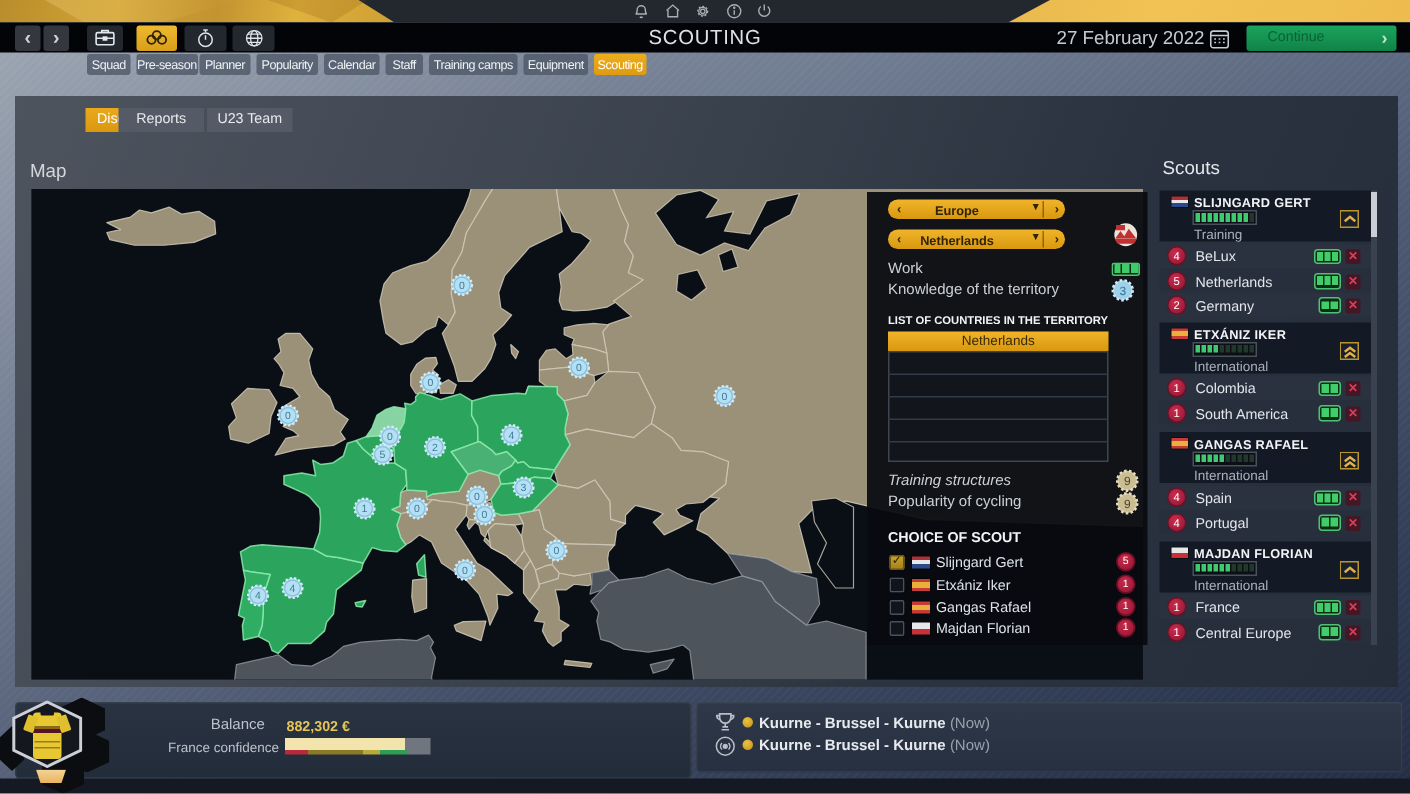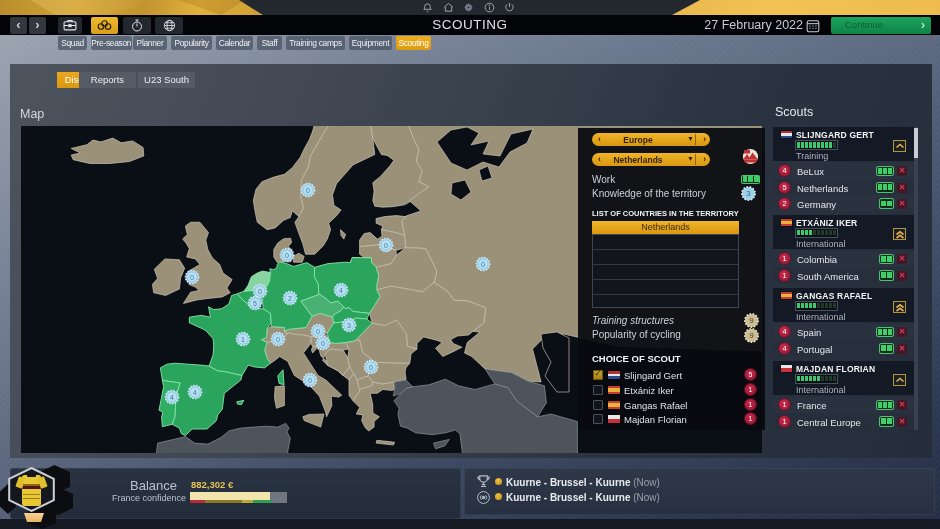--- a/index.html
+++ b/index.html
@@ -163,21 +163,21 @@
     <div class="tab" style="left:216px;width:37px;">Calendar</div>
     <div class="tab" style="left:257px;width:25px;">Staff</div>
     <div class="tab" style="left:286px;width:59px;">Training camps</div>
     <div class="tab" style="left:349px;width:43px;">Equipment</div>
     <div class="tab active" style="left:396px;width:35px;">Scouting</div>
   </div>
 
   <div class="abs" id="panel"></div>
   <div class="ptab gold" style="left:20px;margin-left:37px;">Discovery</div>
   <div class="ptab" style="left:79px;">Reports</div>
-  <div class="ptab" style="left:138px;">U23 South</div>
+  <div class="ptab" style="left:138px;">U23 Team</div>
   <div class="abs" id="maplabel">Map</div>
   <div class="abs" id="mapbox">
     <svg width="741" height="327" viewBox="0 0 741 327" style="display:block">
 <rect width="741" height="327" fill="#0a0e15"></rect>
 <path d="M52.2,33.7 L68.7,37.5 L88.5,37.5 L108.3,35.6 L122.8,29.9 L122.1,21.5 L111.6,14.9 L100.3,16.8 L91.8,12.1 L79.9,15.9 L72,14 L66,18.7 L50.2,22.4 L59.4,27.1 L50.2,29 Z" fill="#9b9078" stroke="#cfc9b8" stroke-width="0.8" stroke-linejoin="round" stroke-opacity="0.85"></path>
 <path d="M132.7,166.7 L144.6,169.5 L158.4,163 L159.7,151.7 L163.7,142.3 L158.4,133.8 L143.9,132.9 L133.3,143.2 L136.6,152.6 L131.4,158.3 Z" fill="#9b9078" stroke="#cfc9b8" stroke-width="0.8" stroke-linejoin="round" stroke-opacity="0.85"></path>
 <path d="M162.4,177.5 L171,175.2 L176.9,173.8 L187.5,172.4 L201.3,170.9 L209.2,166.7 L205.9,162 L211.2,153.6 L202,147 L198.7,138.5 L191.4,131.9 L186.8,123.5 L184.8,114.1 L187.5,106.6 L178.9,96.2 L169.6,96.2 L164.4,100 L166.3,108.4 L161.7,113.1 L165,116.9 L168.3,122.5 L165.7,131 L174.3,132.9 L178.9,138.5 L167.7,145.1 L171.6,149.8 L167.7,158.3 L174.3,161.1 L178.2,164.4 L169.6,166.2 Z" fill="#9b9078" stroke="#cfc9b8" stroke-width="0.8" stroke-linejoin="round" stroke-opacity="0.85"></path>
 <path d="M246.2,103.7 L236.3,96.2 L234.3,86.8 L232.3,74.6 L235,63.3 L240.9,55.8 L252.8,51.1 L263.4,48.3 L271.3,41.7 L279.2,31.4 L283.2,22.9 L288.4,13.5 L291.7,5 L294.4,-5.3 L310.9,-5.3 L303,6.9 L296.4,18.2 L289.8,29.5 L287.1,41.7 L280.5,53.9 L279.9,69.9 L282.5,82.1 L277.9,90.6 L271.3,84.9 L269.3,91.5 L262.7,94.3 L254.1,101.9 Z" fill="#9b9078" stroke="#cfc9b8" stroke-width="0.8" stroke-linejoin="round" stroke-opacity="0.85"></path>
 <path d="M277.9,90.6 L282.5,82.1 L279.9,69.9 L280.5,53.9 L287.1,41.7 L289.8,29.5 L296.4,18.2 L303,6.9 L310.9,-5.3 L349.2,-5.3 L351.8,12.6 L353.8,28.5 L343.9,33.2 L332,38.9 L324.7,47.3 L315.5,57.7 L311.5,69 L312.9,79.3 L320.1,84 L314.8,90.6 L307.6,97.2 L309.6,103.7 L306.3,113.1 L302.3,119.7 L293.7,128.2 L284.5,128.2 L281.8,117.8 L277.2,105.6 L273.9,96.2 Z" fill="#9b9078" stroke="#cfc9b8" stroke-width="0.8" stroke-linejoin="round" stroke-opacity="0.85"></path>
 <path d="M319.5,103.7 L324.7,108.4 L322.8,113.1 L320.1,109.4 Z" fill="#9b9078" stroke="#cfc9b8" stroke-width="0.8" stroke-linejoin="round" stroke-opacity="0.85"></path>
@@ -577,21 +577,21 @@
   <div style="position:absolute;left:124px;top:3.5px;width:10px;height:10px;border-radius:2px;background:#451624;color:#d4405b;font-size:8px;font-weight:bold;text-align:center;line-height:10px;">✕</div>
 </div>
   </div>
   <div class="abs" id="sbar"></div>
   <div class="abs" id="sthumb"></div>
 
   <div class="abs" id="bbarL"></div>
   <div class="abs" id="bbarR"></div>
   <div class="abs" id="footer"></div>
 
-<div class="abs" style="left:130px;top:478px;width:57px;text-align:left;font-size:13px;color:#bcc2cb;">Balance</div>
+<div class="abs" style="left:130px;top:478px;width:57px;text-align:center;font-size:10px;color:#bcc2cb;">Balance</div>
 <div class="abs" style="left:191px;top:478.5px;font-size:9.5px;font-weight:bold;color:#e6c455;">882,302&nbsp;€</div>
 <div class="abs" style="left:100px;top:493px;width:86px;text-align:right;font-size:9px;color:#bcc2cb;">France confidence</div>
 <div class="abs" style="left:190px;top:492px;width:97px;height:8px;background:#707680;">
   <div style="position:absolute;left:0;top:0;width:80px;height:8px;background:#f2e4ad;"></div>
 </div>
 <div class="abs" style="left:190px;top:500px;width:97px;height:3px;background:linear-gradient(90deg,#b8293d 0 15px,#8a7a28 15px 52px,#b8a93a 52px 63px,#2f9e54 63px 82px,#707680 82px 100%);"></div>
 
 <svg class="abs" style="left:476px;top:474px;" width="15" height="15" viewBox="0 0 24 24" fill="none" stroke="#b8bfc8" stroke-width="1.8">
     <path d="M6 3h12v4a6 6 0 0 1-12 0Z"></path>
     <path d="M6 5H3a3.5 3.5 0 0 0 3.5 4M18 5h3a3.5 3.5 0 0 1-3.5 4"></path>

